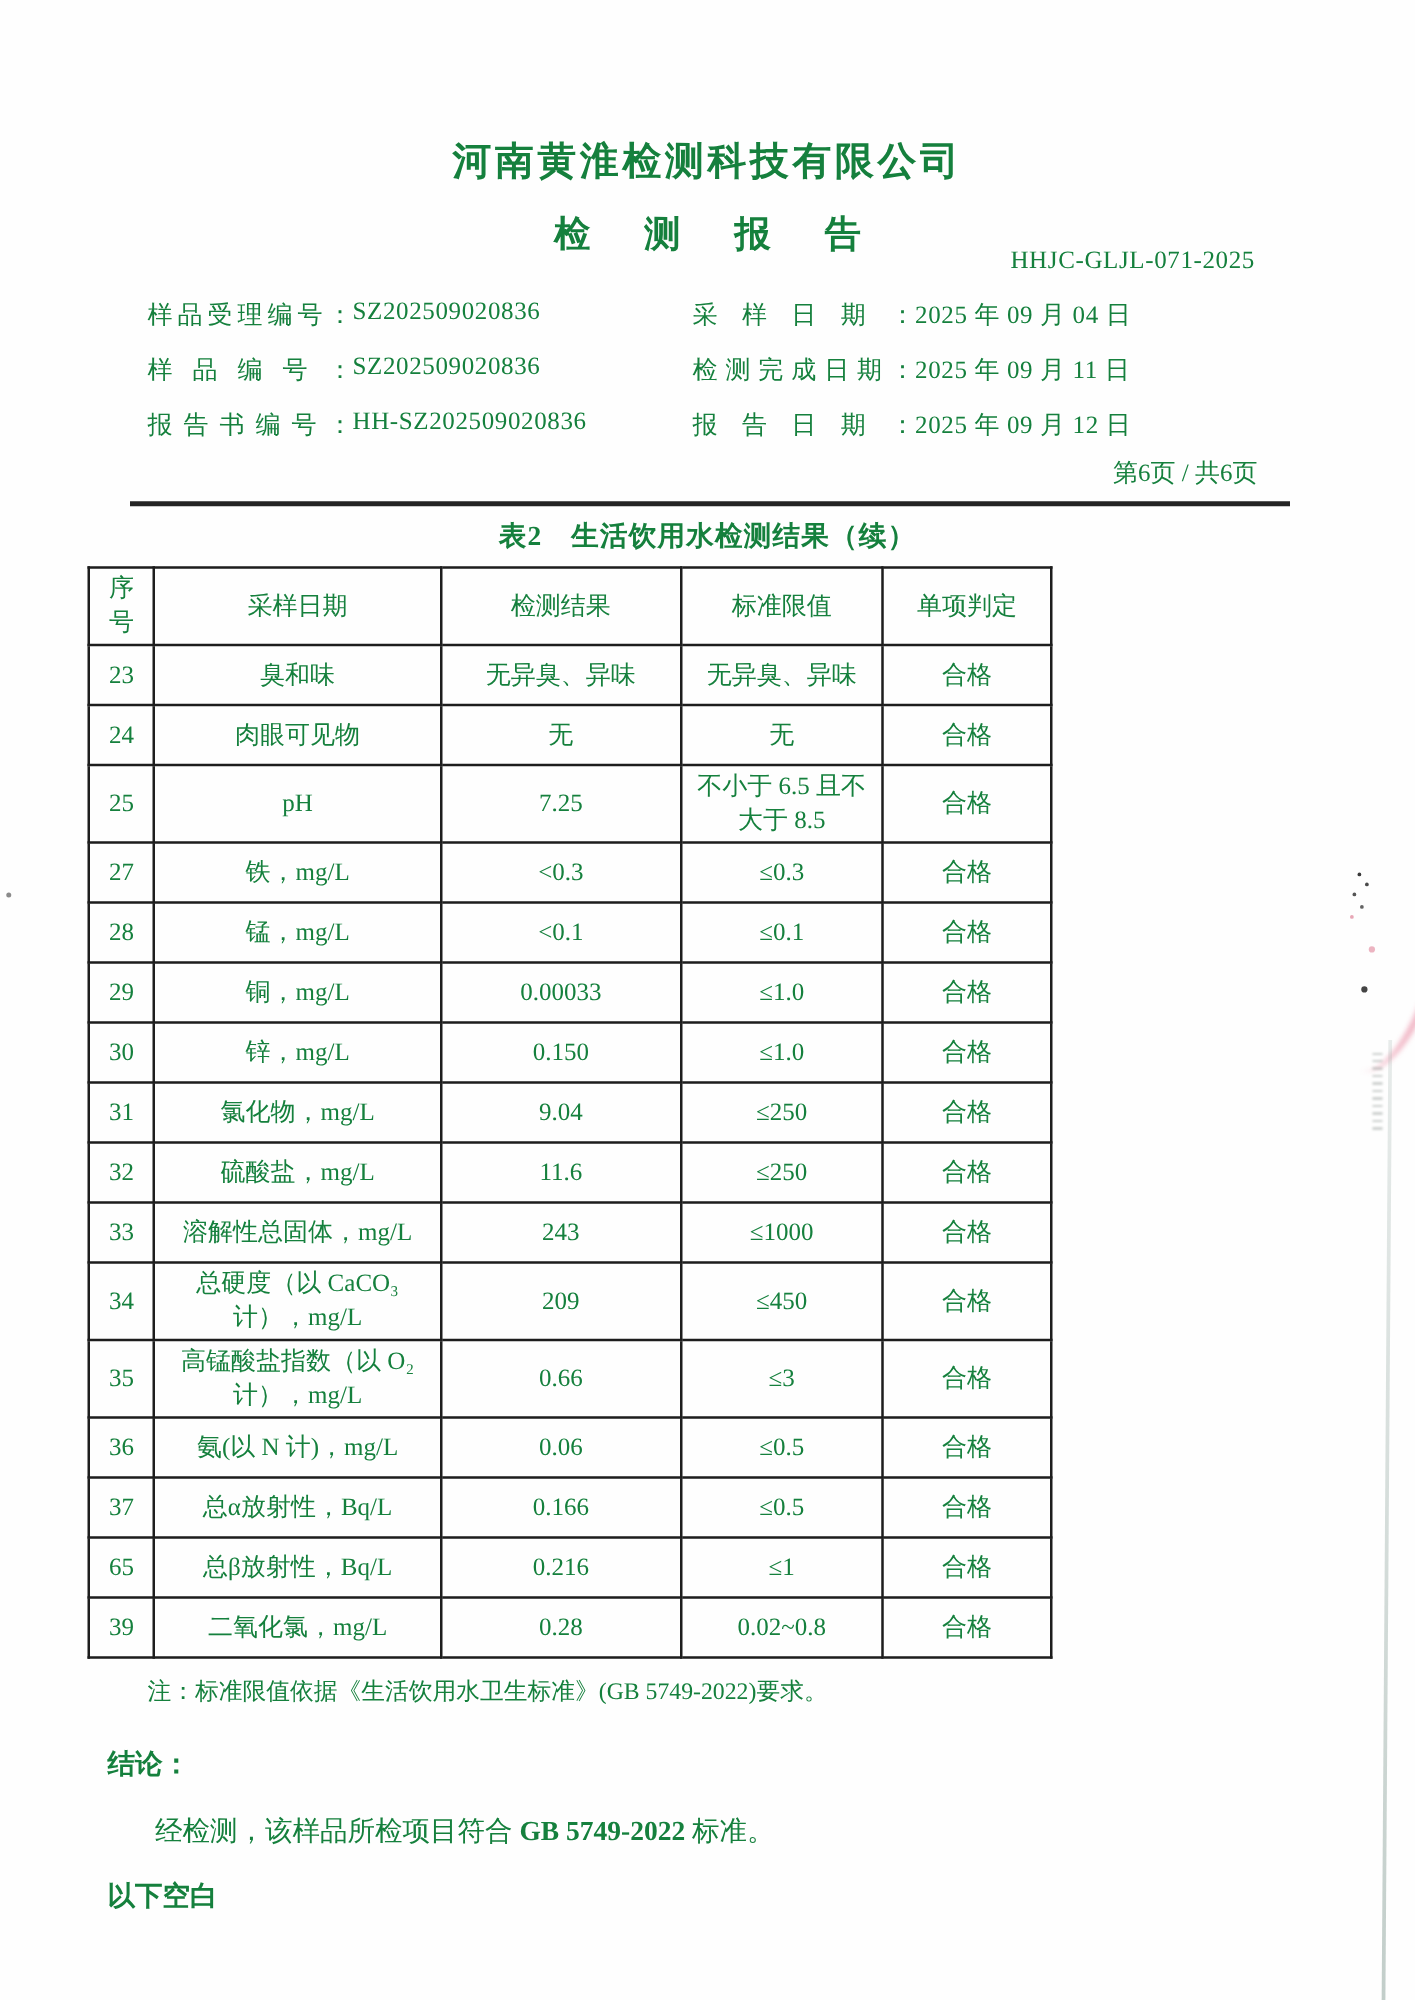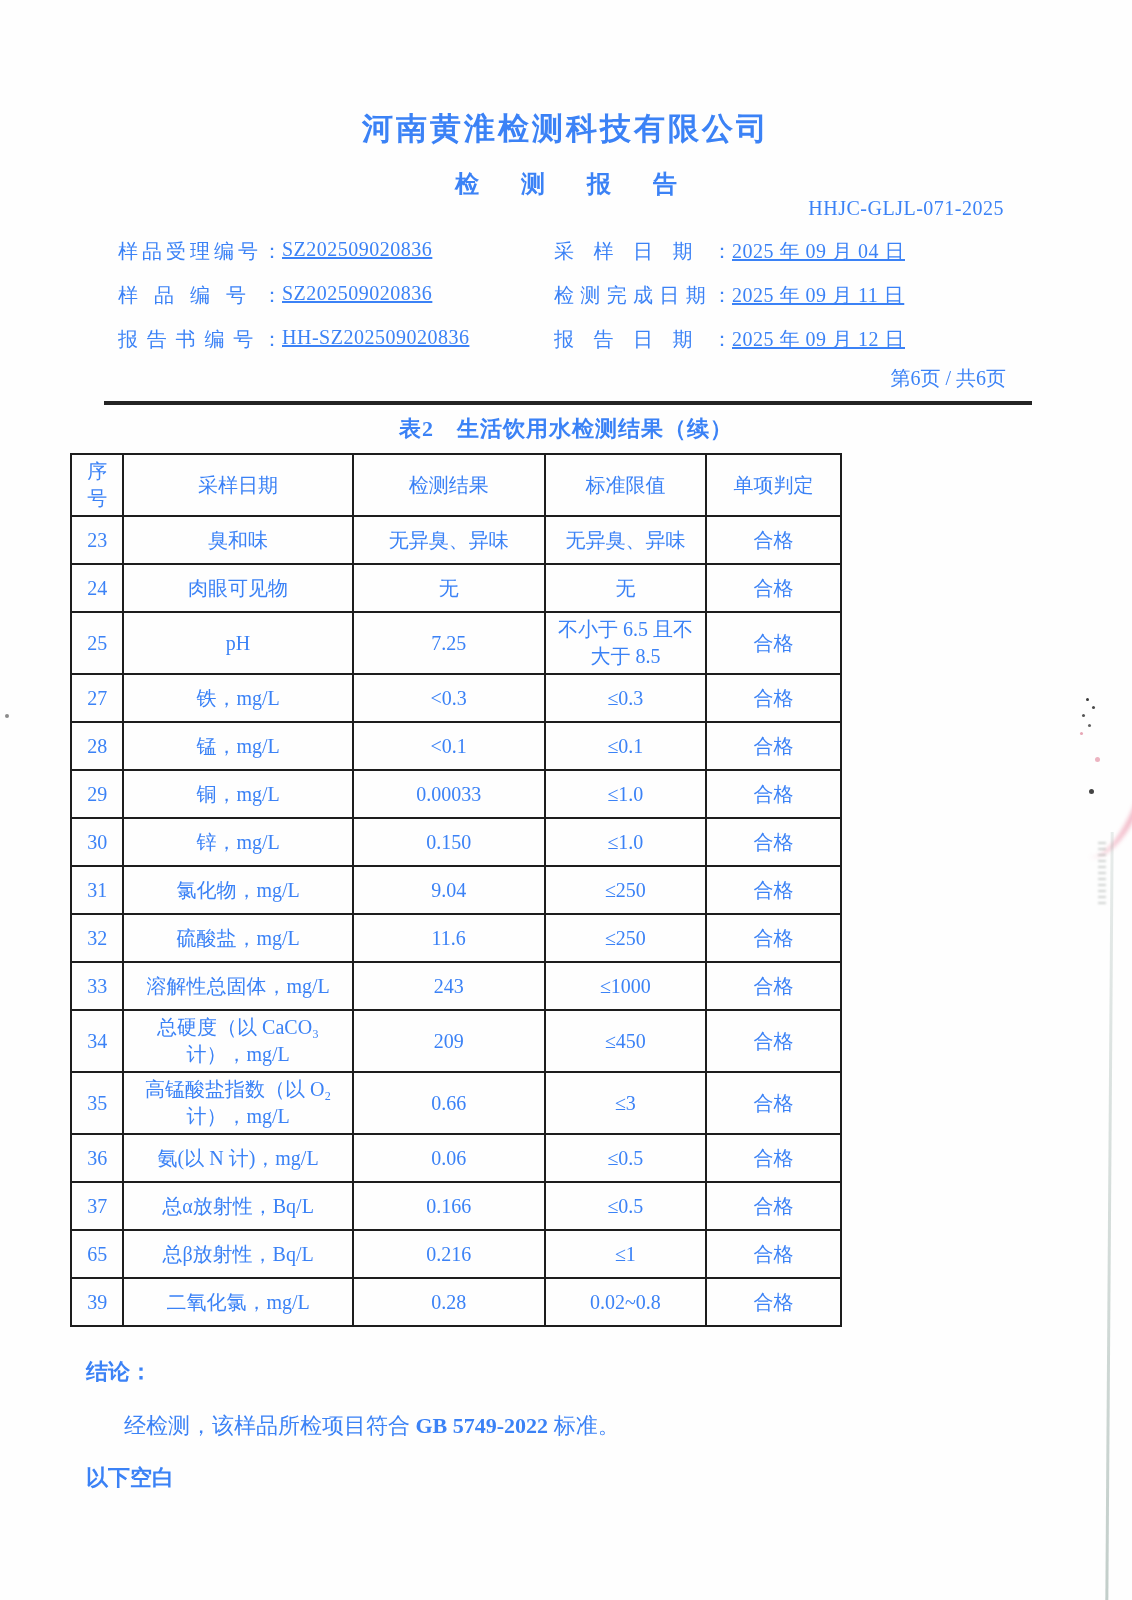--- a/index.html
+++ b/index.html
@@ -2,48 +2,48 @@
 <html lang="zh"><head>
 <meta charset="utf-8">
 <style>
   html,body{margin:0;padding:0;background:#ffffff;}
   .page{
     position:relative;
     width:1132px;height:1600px;
     background:#fefefe;
     overflow:hidden;
     font-family:"Liberation Serif","DejaVu Serif",serif;
-    color:#3b82f6;
+    color:#15803d;
   }
   
   .company{
     margin:0;padding-top:108px;
     text-align:center;
     font-size:31px;font-weight:700;letter-spacing:3px;
   }
   .title-row{position:relative;margin-top:18px;height:54px;}
   .report-title{
     margin:0;text-align:center;
-    font-size:24px;font-weight:700;letter-spacing:18px;
+    font-size:29px;font-weight:700;letter-spacing:18px;
     text-indent:18px; 
   }
   .report-code{
     position:absolute;right:128px;bottom:2px;
     font-size:20px;letter-spacing:0.5px;font-weight:400;
   }
   
   .info-grid{
     display:grid;
     grid-template-columns:164px 272px 178px auto;
     row-gap:17px;
     margin:16px 0 0 118px;
     font-size:20px;
   }
   .info-grid .lbl{display:block;text-align:justify;text-align-last:justify;}
-  .info-grid .val{display:block;letter-spacing:0.5px;text-decoration:underline;}
+  .info-grid .val{display:block;letter-spacing:0.5px;}
   .page-num{
     margin:12px 126px 0 0;
     text-align:right;font-size:20px;
   }
   .rule{
     height:4px;background:#242424;
     margin:9px 100px 0 104px;
   }
   
   .table-title{
@@ -269,20 +269,21 @@
         <tr>
           <td>39</td>
           <td>二氧化氯，mg/L</td>
           <td>0.28</td>
           <td>0.02~0.8</td>
           <td>合格</td>
         </tr>
       </tbody>
   </table>
 
+  <div class="note">注：标准限值依据《生活饮用水卫生标准》(GB 5749-2022)要求。</div>
 
   <div class="conclusion-label">结论：</div>
 
   <div class="conclusion-line">
     <span>经检测，该样品所检项目符合 </span><span class="code">GB 5749-2022</span><span> 标准。</span>
   </div>
 
   <div class="blank-note">以下空白</div>
 
 </div>

